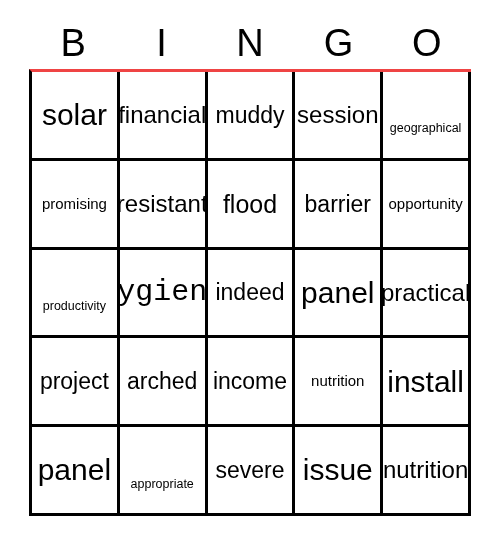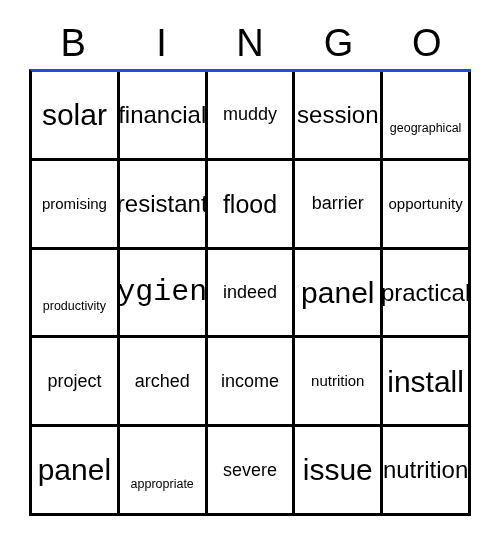--- a/index.html
+++ b/index.html
@@ -44,21 +44,21 @@
   }
 
   
   #grid {
     position: absolute;
     left: 29px;
     top: 69px;
     width: 442px;
     height: 447px;
     box-sizing: border-box;
-    border-top: 3px solid #1d4ed8;
+    border-top: 3px solid #ef4444;
     border-left: 3px solid #000000;
     display: flex;
     flex-direction: column;
   }
   .grid-row {
     flex: 1 1 0;
     display: flex;
     min-height: 0;
   }
   .cell {
@@ -79,21 +79,21 @@
     text-align: center;
     line-height: 1.05;
     white-space: nowrap;
     color: #000000;
     font-weight: 400;
   }
 
   
   .sz-xl   { font-size: 25px; text-align: right; }
   .sz-lg   { font-size: 30px; }
-  .sz-md   { font-size: 18px; }
+  .sz-md   { font-size: 23px; }
   .sz-sm   { font-size: 24px; }
   .sz-xs   { font-size: 15px; text-align: right; }
   .sz-xxs  { font-size: 12.5px; margin-top: 28px; }
 </style>
 </head>
 <body>
 
 <div id="card">
 
   <div id="header-row">

